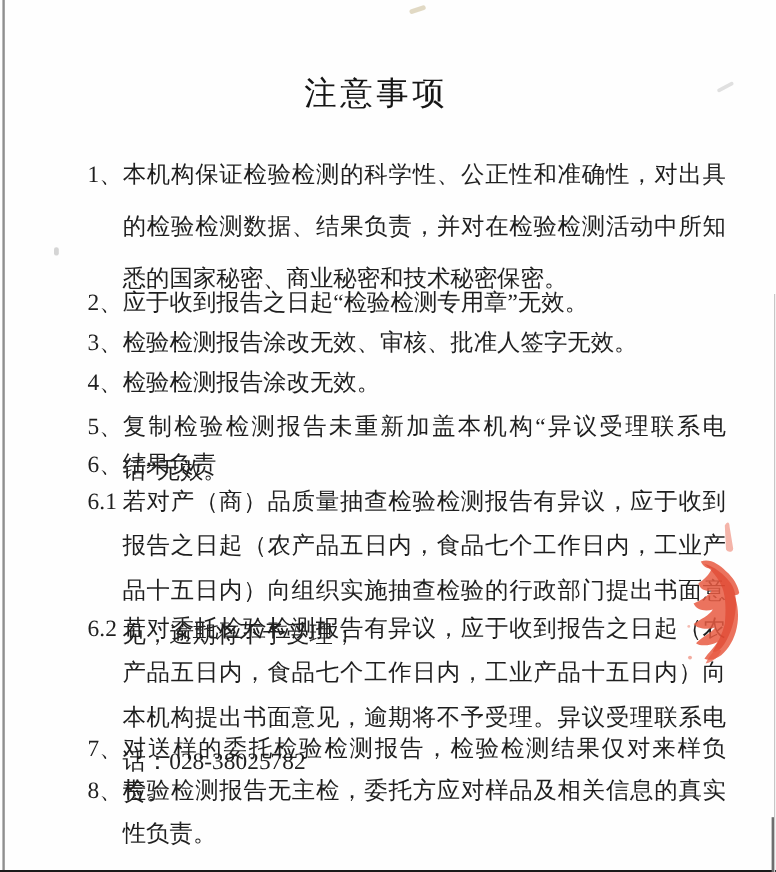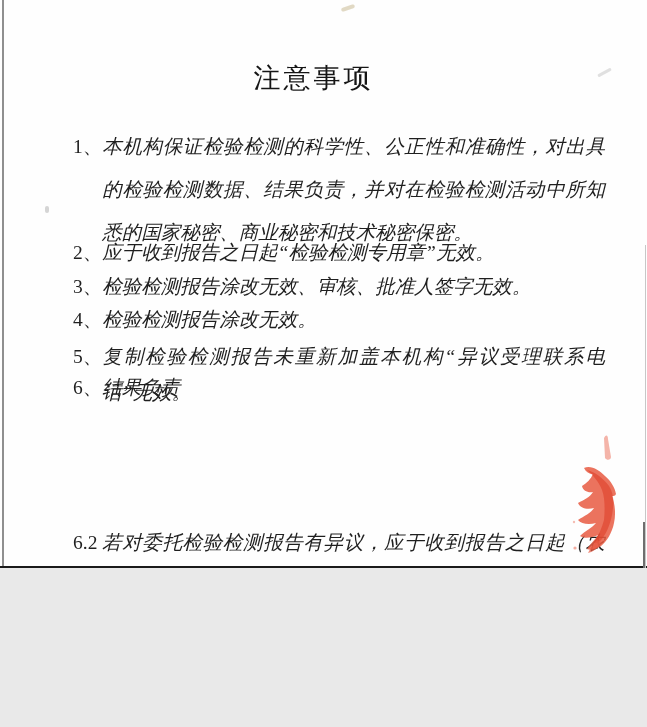--- a/index.html
+++ b/index.html
@@ -1,18 +1,18 @@
 <!DOCTYPE html>
 <html><head>
 <meta charset="utf-8">
 <style>
   html,body{margin:0;padding:0;background:#e9e9e9;}
   .page{
     position:relative;
-    width:647px;height:568px;
+    width:647px;height:727px;
     background:#fefefe;
     overflow:hidden;
     font-family:"Liberation Serif","DejaVu Serif",serif;
     color:#1f1f1f;
   }
   
   .edge-left{position:absolute;left:2px;top:0;width:2px;height:727px;background:#8f8f8f;}
   .edge-bottom{position:absolute;left:0;bottom:0;width:647px;height:2px;background:#1a1a1a;}
   .edge-right{position:absolute;right:1px;top:245px;width:1px;height:482px;background:#c7c7c7;}
   .edge-right-low{position:absolute;right:2px;bottom:0;width:2px;height:46px;background:#6e6e6e;}
@@ -25,29 +25,29 @@
     letter-spacing:3px;
     color:#151515;
   }
 
   .note{
     position:absolute;left:73px;width:532px;
     display:flex;
     font-size:19.5px;line-height:36px;
   }
   .note .num{flex:0 0 29px;}
-  .note .txt{flex:1;text-align:justify;text-justify:inter-ideograph;font-style:italic;}
+  .note .txt{flex:1;text-align:justify;text-justify:inter-ideograph;}
   .n1{top:125px;line-height:43px;}
   .n2{top:235px;}
   .n3{top:269px;}
   .n4{top:302px;}
   .n5{top:339px;}
   .n6{top:370px;}
   .n61{top:400px;line-height:37px;}
-  .n62{top:506px;line-height:37px;margin-top:18px;}
+  .n62{top:506px;line-height:37px;}
   .n7{top:607px;}
   .n8{top:642px;}
 
   .stamp{position:absolute;left:571px;top:430px;width:54px;height:128px;}
 
   .artifact{position:absolute;border-radius:2px;}
   .a-top{left:341px;top:6px;width:14px;height:4px;background:#d9cfb5;opacity:.8;transform:rotate(-18deg);}
   .a-right{left:597px;top:71px;width:15px;height:3px;background:#cfcfcf;opacity:.65;transform:rotate(-28deg);}
   .a-left{left:45px;top:206px;width:4px;height:7px;background:#b3b3b3;opacity:.55;}
 </style>
@@ -84,20 +84,24 @@
     <span class="txt">检验检测报告涂改无效。</span>
   </div>
   <div class="note n5">
     <span class="num">5、</span>
     <span class="txt">复制检验检测报告未重新加盖本机构“异议受理联系电话”无效。</span>
   </div>
   <div class="note n6">
     <span class="num">6、</span>
     <span class="txt">结果负责</span>
   </div>
+  <div class="note n61">
+    <span class="num">6.1</span>
+    <span class="txt">若对产（商）品质量抽查检验检测报告有异议，应于收到报告之日起（农产品五日内，食品七个工作日内，工业产品十五日内）向组织实施抽查检验的行政部门提出书面意见，逾期将不予受理；</span>
+  </div>
   <div class="note n62">
     <span class="num">6.2</span>
     <span class="txt">若对委托检验检测报告有异议，应于收到报告之日起（农产品五日内，食品七个工作日内，工业产品十五日内）向本机构提出书面意见，逾期将不予受理。异议受理联系电话：028-38025782</span>
   </div>
   <div class="note n7">
     <span class="num">7、</span>
     <span class="txt">对送样的委托检验检测报告，检验检测结果仅对来样负责。</span>
   </div>
   <div class="note n8">
     <span class="num">8、</span>

